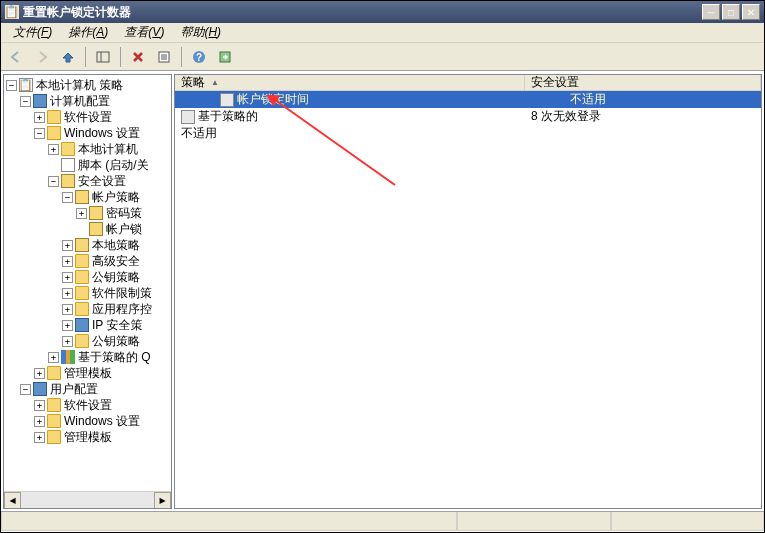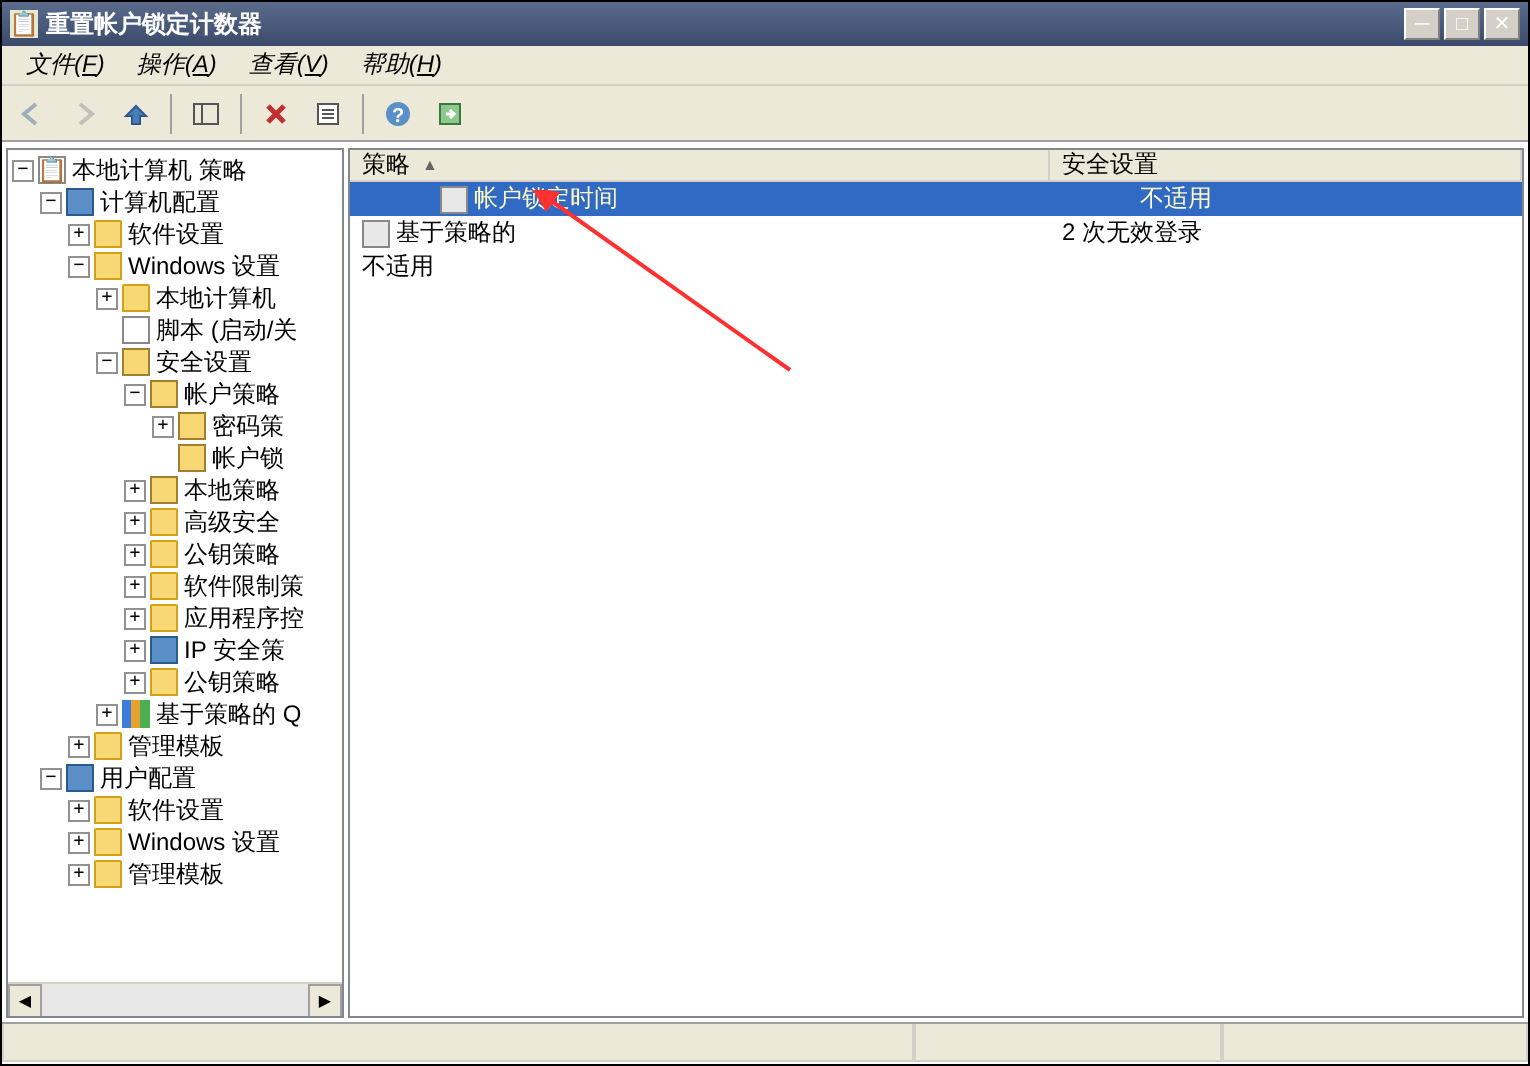--- a/index.html
+++ b/index.html
@@ -281,21 +281,21 @@
         <div class="cell" style="flex:1">
             <span>不适用</span>
           </div>
       </div>
       <div class="list-row">
         <div class="cell" style="width:350px">
             <span class="policy-icon"></span>
             <span>基于策略的</span>
           </div>
         <div class="cell" style="flex:1">
-            <span>2 次无效登录</span>
+            <span>8 次无效登录</span>
           </div>
       </div>
       <div class="list-row">
         <div class="cell" style="flex:1">
             <span>不适用</span>
           </div>
       </div>
     </div>
     <svg class="annotation-arrow" style="left:90px; top:20px;" width="140" height="100">
       <defs>

